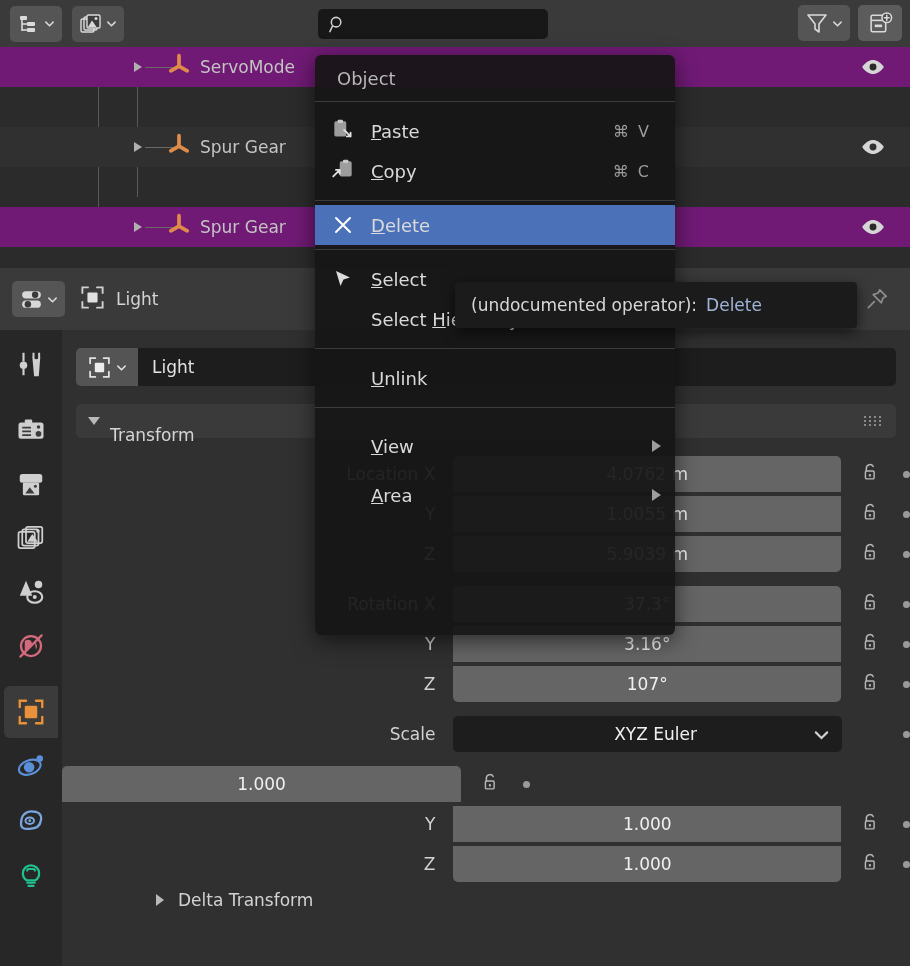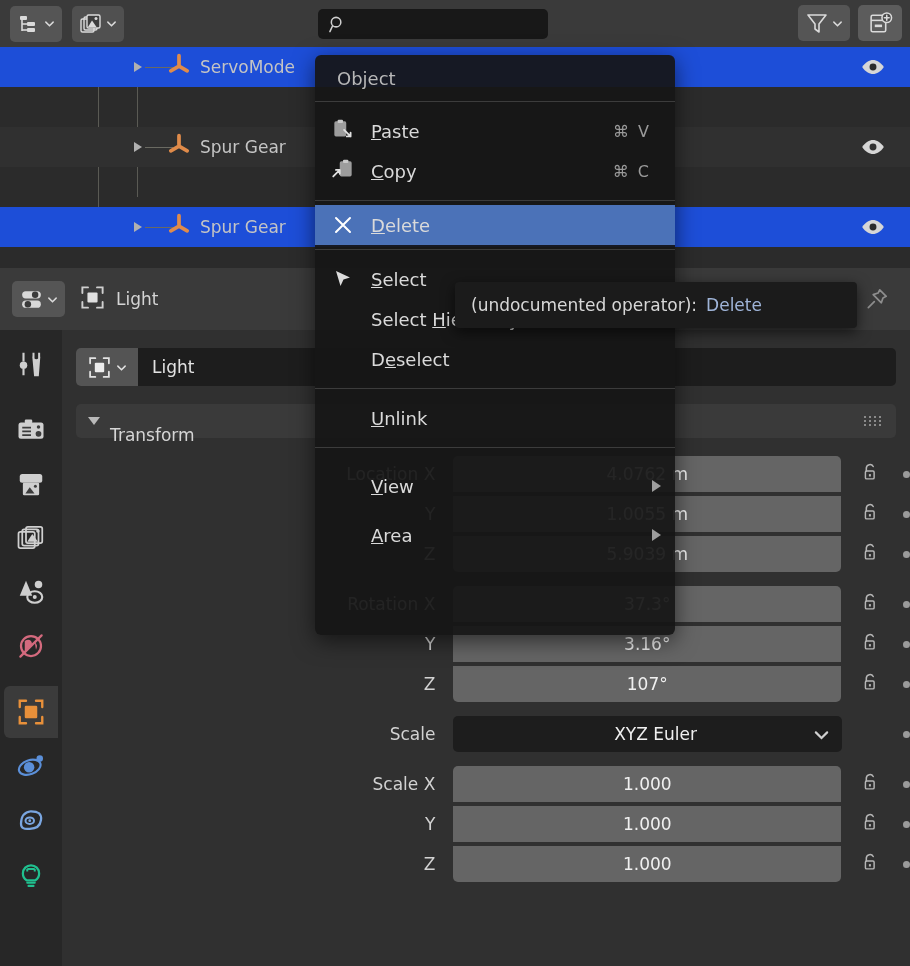--- a/index.html
+++ b/index.html
@@ -31,21 +31,21 @@
   .search-input{
     background:transparent; border:none; outline:none; color:#d0d0d0;
     font-family:"DejaVu Sans","Liberation Sans",sans-serif; font-size:13px;
     width:185px; margin-left:6px;
   }
   .hdr-right{ position:absolute; right:8px; top:5px; display:flex; align-items:center; gap:8px; }
 
   .outliner-body{ position:absolute; left:0; top:47px; width:910px; height:221px; overflow:hidden; }
   .orow{
     position:relative; height:40px; display:flex; align-items:center;
-    background:#1d4ed8;
+    background:#701a75;
   }
   .orow.alt{ background:#303030; }
   .orow .tri{ position:absolute; width:0;height:0; border-left:8px solid #b0b0b0;
     border-top:5.5px solid transparent; border-bottom:5.5px solid transparent; }
   .olabel{ font-size:17px; color:#c4c4c4; white-space:nowrap; }
   .treeline-v{ position:absolute; background:#5a5a54; width:1px; }
   .treeline-h{ position:absolute; background:#6a6a62; height:1px; }
   .eye{ position:absolute; right:24px; top:50%; transform:translateY(-50%); cursor:pointer; }
 
   
@@ -504,21 +504,20 @@
           <span>XYZ Euler</span>
           <svg style="position:absolute;right:12px;" width="17" height="17" viewBox="0 0 12 12">
             <path d="M2 4.5 L6 8.5 L10 4.5" stroke="#d0d0d0" stroke-width="1.5" fill="none" stroke-linecap="round"></path>
           </svg>
         </span>
         <span style="width:22px;margin-left:18px;"></span>
         <span class="dot"></span>
       </div>
 
       <div class="frow" style="top:434px;">
-        <span class="flabel">Scale X</span>
         <span class="ffield top">1.000</span>
         <span class="lock">
           <svg width="22" height="22" viewBox="0 0 24 24">
             <path d="M8 11 V7.5 A4 4 0 0 1 15.5 6" stroke="#b5b5b5" stroke-width="1.7" fill="none" stroke-linecap="round"></path>
             <rect x="7" y="11" width="9.5" height="8.5" rx="1.3" stroke="#b5b5b5" stroke-width="1.6" fill="none"></rect>
             <rect x="10.8" y="14.3" width="2.2" height="2.6" fill="#b5b5b5"></rect>
           </svg>
         </span>
         <span class="dot"></span>
       </div>
@@ -542,20 +541,24 @@
         <span class="lock">
           <svg width="22" height="22" viewBox="0 0 24 24">
             <path d="M8 11 V7.5 A4 4 0 0 1 15.5 6" stroke="#b5b5b5" stroke-width="1.7" fill="none" stroke-linecap="round"></path>
             <rect x="7" y="11" width="9.5" height="8.5" rx="1.3" stroke="#b5b5b5" stroke-width="1.6" fill="none"></rect>
             <rect x="10.8" y="14.3" width="2.2" height="2.6" fill="#b5b5b5"></rect>
           </svg>
         </span>
         <span class="dot"></span>
       </div>
 
+      <div class="delta">
+        <span class="tri-right"></span>
+        <span class="delta-label">Delta Transform</span>
+      </div>
 
     </div>
   </div>
 
   <div class="ctxmenu">
 
     <div class="ctx-title">Object</div>
     <div class="ctx-sep"></div>
     <div class="ctx-gap"></div>
 
@@ -607,24 +610,20 @@
         </svg>
       </span>
       <span class="mi-label"><span class="u">S</span>elect</span>
     </div>
 
     <div class="mi">
       <span class="mi-icon"></span>
       <span class="mi-label">Select <span class="u">H</span>ierarchy</span>
     </div>
 
-    <div class="mi">
-      <span class="mi-icon"></span>
-      <span class="mi-label">D<span class="u">e</span>select</span>
-    </div>
 
     <div class="ctx-gap"></div>
     <div class="ctx-sep"></div>
     <div class="ctx-gap"></div>
 
     <div class="mi">
       <span class="mi-icon"></span>
       <span class="mi-label"><span class="u">U</span>nlink</span>
     </div>
 

